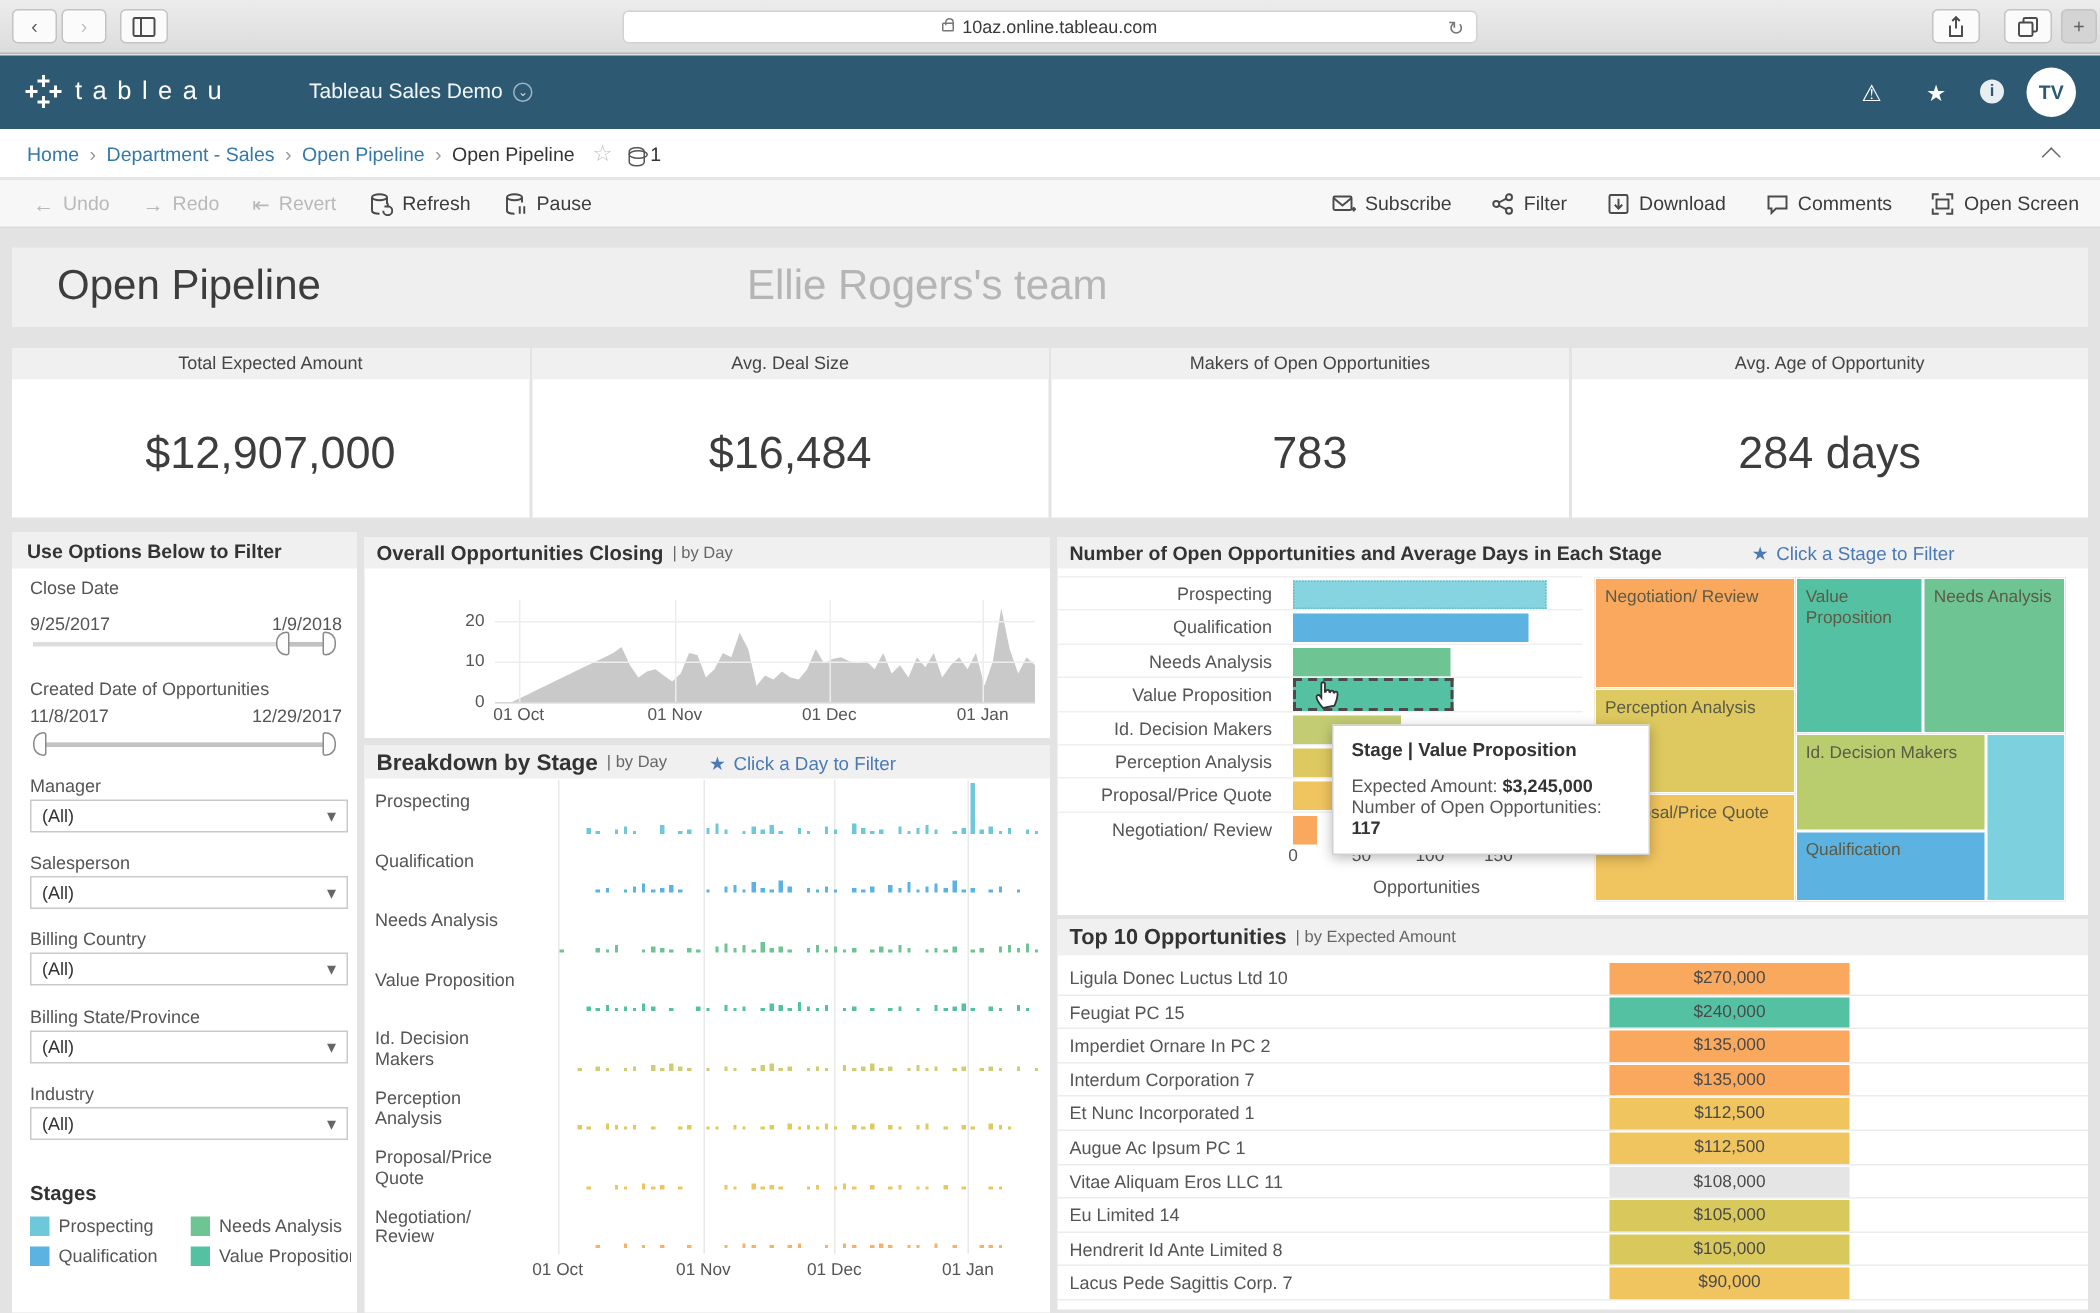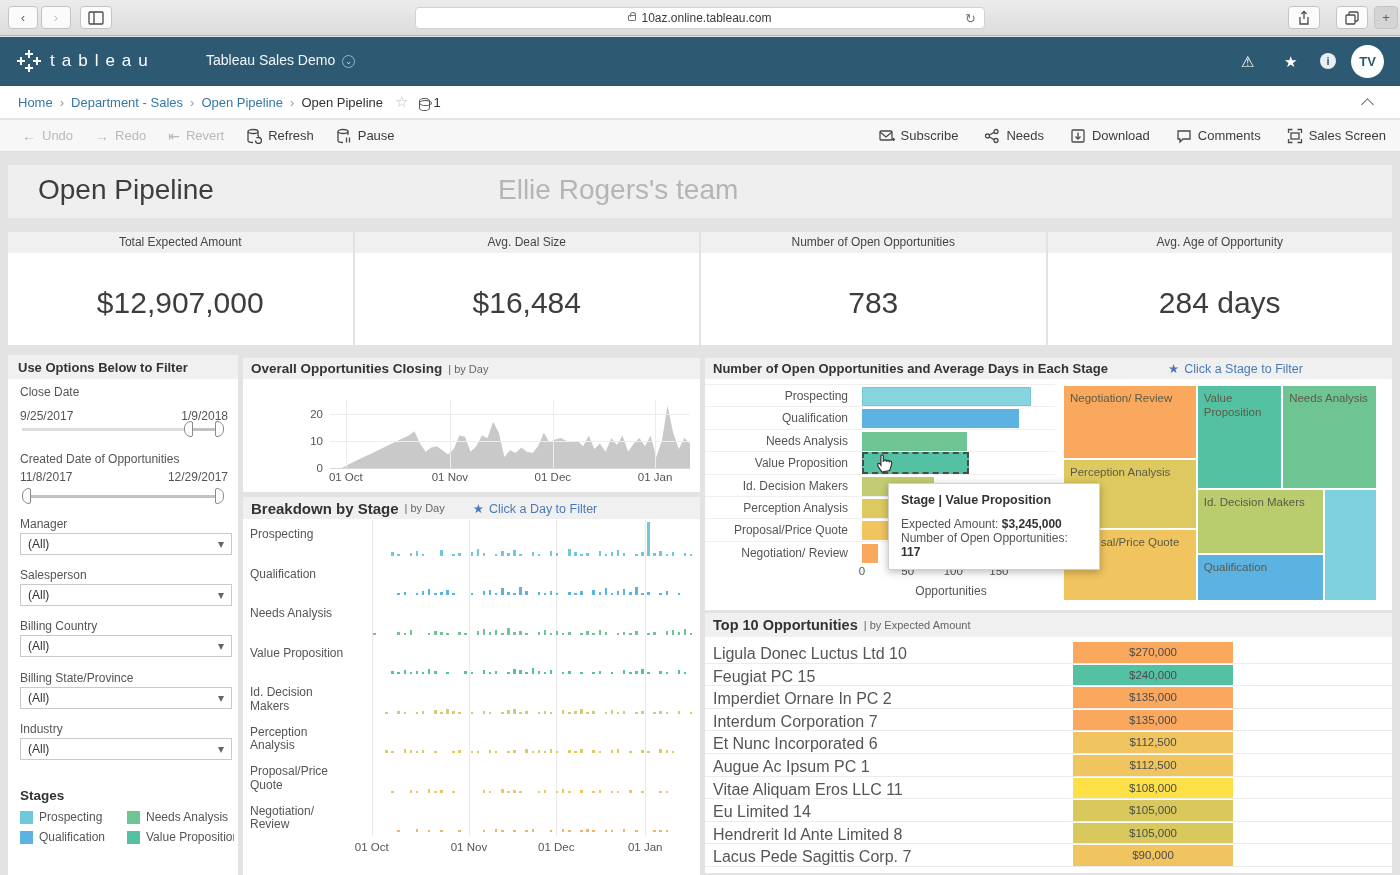--- a/index.html
+++ b/index.html
@@ -139,21 +139,21 @@
     box-shadow:0 2px 8px rgba(0,0,0,.28); z-index:25; padding:9px 12px 10px; font-size:12px; color:#555; }
   .tt-title { font-size:12.5px; font-weight:bold; color:#333; margin-bottom:10px; }
   .tt-line b { color:#333; }
 
   
   .top10-panel { left:705px; top:461px; width:687px; height:260px; }
   .t10-strip { height:24px; padding-left:8px; }
   .t10-strip b { font-size:14.5px; }
   .t10-rows { position:absolute; left:0; top:28px; right:0; }
   .t10-row { position:relative; height:22.6px; border-bottom:1px solid #ececec; }
-  .t10-name { position:absolute; left:8px; top:4px; font-size:16px; color:#555; }
+  .t10-name { position:absolute; left:8px; top:4px; font-size:12px; color:#555; }
   .t10-amt { position:absolute; left:368px; top:1px; width:160px; height:20.6px; text-align:center;
     font-size:11.5px; color:#4a4a4a; line-height:20.6px; }
 </style>
 </head>
 <body>
 
 <div class="browser">
   <div class="bbtn" style="left:8px;width:30px;"><span>‹</span></div>
   <div class="bbtn" style="left:41px;width:30px;color:#c0c0c0;"><span>›</span></div>
   <div class="bbtn" style="left:80px;width:32px;">
@@ -263,42 +263,42 @@
       <span>Subscribe</span>
       </div>
     <div class="tb-item">
       <svg class="ticon" viewBox="0 0 16 16">
           <circle class="chrome-svg" cx="3.5" cy="8" r="2"></circle>
           <circle class="chrome-svg" cx="12" cy="3.5" r="2"></circle>
           <circle class="chrome-svg" cx="12" cy="12.5" r="2"></circle>
           <line class="chrome-svg" x1="5.3" y1="7" x2="10.2" y2="4.4"></line>
           <line class="chrome-svg" x1="5.3" y1="9" x2="10.2" y2="11.6"></line>
         </svg>
-      <span>Needs</span>
+      <span>Filter</span>
       </div>
     <div class="tb-item">
       <svg class="ticon" viewBox="0 0 16 16">
           <rect class="chrome-svg" x="2" y="2" width="12" height="12" rx="1"></rect>
           <line class="chrome-svg" x1="8" y1="4.5" x2="8" y2="11"></line>
           <path class="chrome-svg" d="M5.5 8.5 8 11l2.5-2.5"></path>
         </svg>
       <span>Download</span>
       </div>
     <div class="tb-item">
       <svg class="ticon" viewBox="0 0 16 16">
           <path class="chrome-svg" d="M2 3h12v8H7l-3 3v-3H2z"></path>
         </svg>
       <span>Comments</span>
       </div>
     <div class="tb-item">
       <svg class="ticon" viewBox="0 0 16 16">
           <path class="chrome-svg" d="M1.5 5v-3.5h4M10.5 1.5h4V5M14.5 11v3.5h-4M5.5 14.5h-4V11"></path>
           <rect class="chrome-svg" x="4" y="5" width="8" height="6"></rect>
         </svg>
-      <span>Sales Screen</span>
+      <span>Open Screen</span>
       </div>
   </div>
 </div>
 
 <div class="dashboard">
 
   <div class="panel title-panel">
     <div class="main-title">Open Pipeline</div>
     <div class="team-title">Ellie Rogers's team</div>
   </div>
@@ -306,21 +306,21 @@
   <div class="kpi-row" id="kpi-row">
       <div class="kpi">
         <div class="kpi-h">Total Expected Amount</div>
         <div class="kpi-v">$12,907,000</div>
       </div>
       <div class="kpi">
         <div class="kpi-h">Avg. Deal Size</div>
         <div class="kpi-v">$16,484</div>
       </div>
       <div class="kpi">
-        <div class="kpi-h">Number of Open Opportunities</div>
+        <div class="kpi-h">Makers of Open Opportunities</div>
         <div class="kpi-v">783</div>
       </div>
       <div class="kpi">
         <div class="kpi-h">Avg. Age of Opportunity</div>
         <div class="kpi-v">284 days</div>
       </div>
     </div>
 
   <div class="panel filter-panel">
     <div class="strip fp-strip">Use Options Below to Filter</div>
@@ -1556,30 +1556,30 @@
         </div>
         <div class="t10-row">
           <div class="t10-name">Imperdiet Ornare In PC 2</div>
           <div class="t10-amt" style="background: rgb(249, 168, 94);">$135,000</div>
         </div>
         <div class="t10-row">
           <div class="t10-name">Interdum Corporation 7</div>
           <div class="t10-amt" style="background: rgb(249, 168, 94);">$135,000</div>
         </div>
         <div class="t10-row">
-          <div class="t10-name">Et Nunc Incorporated 6</div>
+          <div class="t10-name">Et Nunc Incorporated 1</div>
           <div class="t10-amt" style="background: rgb(240, 196, 95);">$112,500</div>
         </div>
         <div class="t10-row">
           <div class="t10-name">Augue Ac Ipsum PC 1</div>
           <div class="t10-amt" style="background: rgb(240, 196, 95);">$112,500</div>
         </div>
         <div class="t10-row">
           <div class="t10-name">Vitae Aliquam Eros LLC 11</div>
-          <div class="t10-amt" style="background: #fde047;">$108,000</div>
+          <div class="t10-amt" style="background: #e5e5e5;">$108,000</div>
         </div>
         <div class="t10-row">
           <div class="t10-name">Eu Limited 14</div>
           <div class="t10-amt" style="background: rgb(217, 201, 92);">$105,000</div>
         </div>
         <div class="t10-row">
           <div class="t10-name">Hendrerit Id Ante Limited 8</div>
           <div class="t10-amt" style="background: rgb(217, 201, 92);">$105,000</div>
         </div>
         <div class="t10-row">

